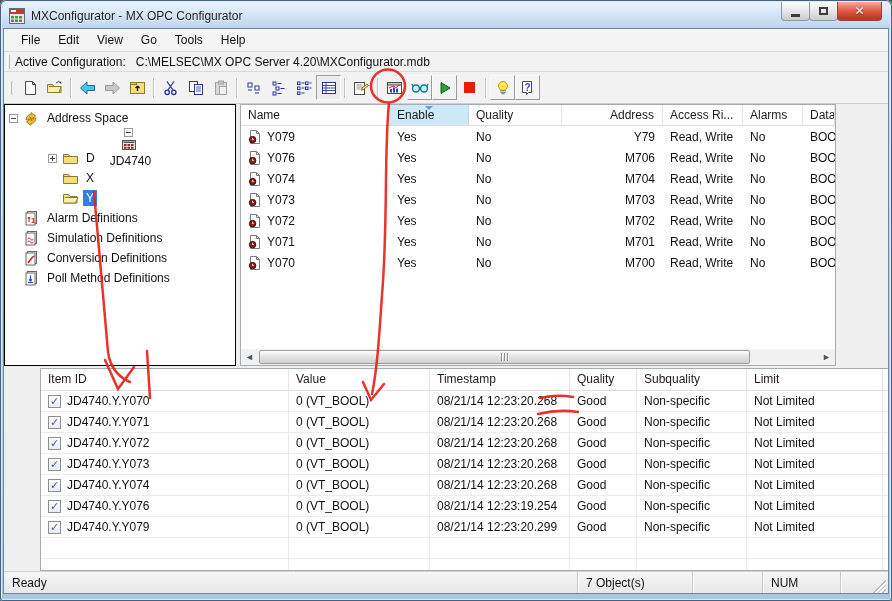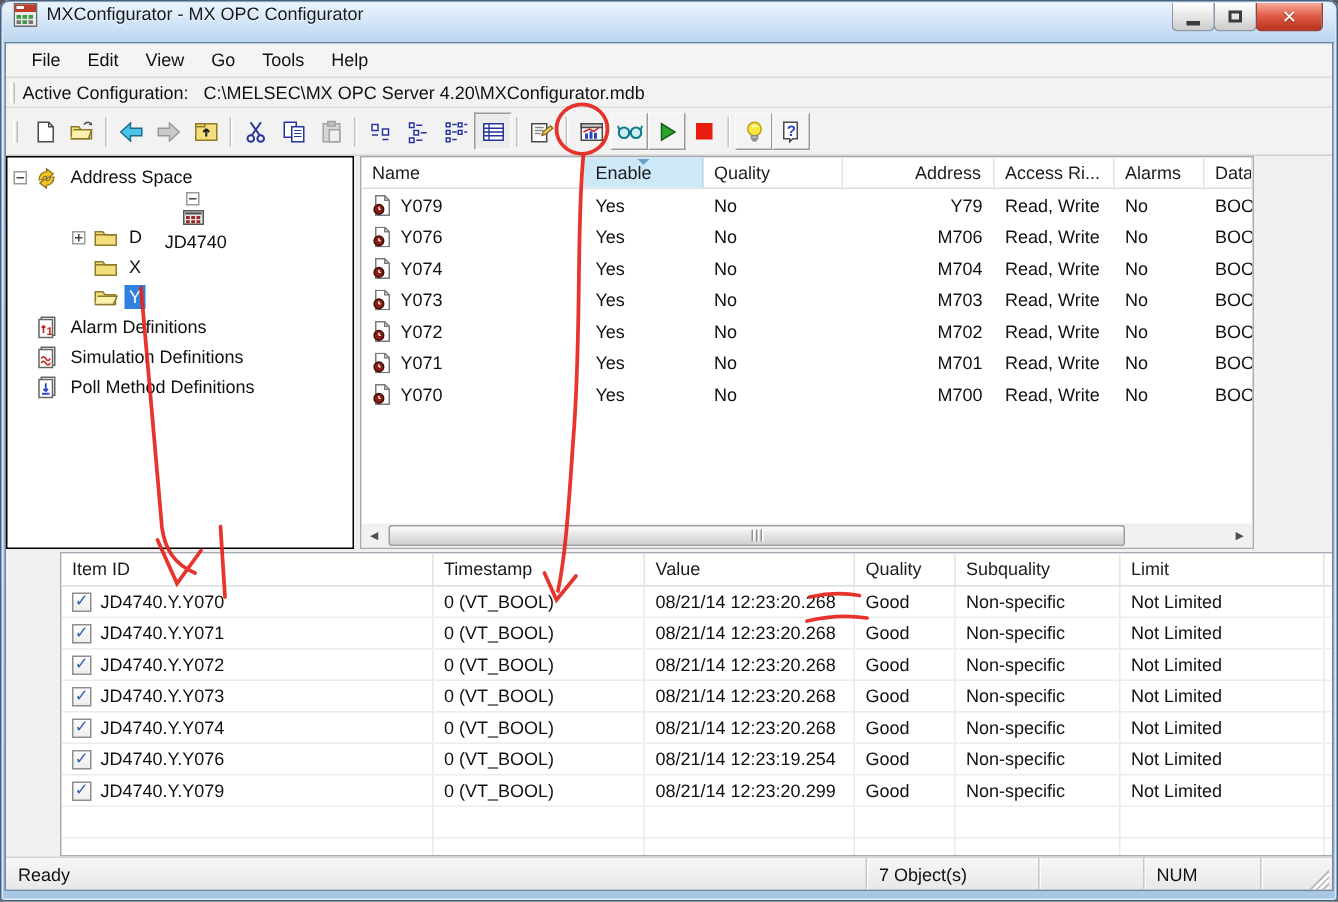--- a/index.html
+++ b/index.html
@@ -7,21 +7,21 @@
   body { font-family:"Liberation Sans","DejaVu Sans",sans-serif; font-size:12px; color:#111; }
   #window { position:relative; width:892px; height:601px;
     background:linear-gradient(#cbdff2,#a9c7e3);
     border-radius:6px 6px 3px 3px;
     box-shadow: inset 0 0 0 1px #46607e, inset 0 0 0 2px #dcebf9;
     overflow:hidden; }
 
   
   .titlebar { position:absolute; left:2px; top:2px; right:2px; height:27px;
     background:linear-gradient(#eaf4fd, #d4e6f8 45%, #bbd4ee);
-    border-radius:5px 5px 0 0; display:flex; align-items:flex-start; padding-left:7px; }
+    border-radius:5px 5px 0 0; display:flex; align-items:center; padding-left:7px; }
   .app-icon { width:16px; height:16px; margin-right:6px; }
   .title-text { color:#17191c; text-shadow:0 1px 0 rgba(255,255,255,.7); }
   .win-controls { position:absolute; top:0; right:8px; display:flex; }
   .winbtn { width:29px; height:19px; border:1px solid #8b99a8; border-top:none;
     background:linear-gradient(#ffffff,#e9e9e9 45%,#cccccc);
     border-radius:0 0 4px 4px; margin-left:-1px; position:relative;
     display:flex; align-items:center; justify-content:center; }
   .winbtn.close { width:45px; border-color:#93433a;
     background:linear-gradient(#f4ab99,#e2604b 45%,#c03822 90%); }
   .glyph-min { width:9px; height:3px; background:#3c3c3c; margin-top:8px; }
@@ -395,20 +395,31 @@
                 <path d="M3.5,9 q1.5,-2.5 3,0 t3,0 M3.5,12 q1.5,-2.5 3,0 t3,0" stroke="#c22" fill="none"></path>
               </svg>
           </span>
           <span class="tlabel">Simulation Definitions</span>
         </div>
         <div class="tnode" style="padding-left:17px;">
           <span class="tico">
             <svg width="15" height="16" viewBox="0 0 15 16">
                 <rect x="3.5" y="1.5" width="9" height="12" fill="#fff" stroke="#666"></rect>
                 <rect x="2" y="3" width="9" height="12" fill="#fff" stroke="#666"></rect>
+                <path d="M4,13 L9,6.5" stroke="#c22" stroke-width="1.6"></path>
+                <path d="M9,6.5 l1,-1.3 0.9,0.7 -1,1.3 z" fill="#444"></path>
+              </svg>
+          </span>
+          <span class="tlabel">Conversion Definitions</span>
+        </div>
+        <div class="tnode" style="padding-left:17px;">
+          <span class="tico">
+            <svg width="15" height="16" viewBox="0 0 15 16">
+                <rect x="3.5" y="1.5" width="9" height="12" fill="#fff" stroke="#666"></rect>
+                <rect x="2" y="3" width="9" height="12" fill="#fff" stroke="#666"></rect>
                 <path d="M6.5,5.5 V11 M6.5,11 L5,9.3 M6.5,11 L8,9.3" stroke="#2946c8" stroke-width="1.2" fill="none"></path>
                 <path d="M4,12.5 h5" stroke="#2946c8" stroke-width="1.2"></path>
               </svg>
           </span>
           <span class="tlabel">Poll Method Definitions</span>
         </div>
       </div>
 
       <div class="splitter"></div>
 
@@ -553,22 +564,22 @@
             </div>
           </div>
           <div class="sb-btn">►</div>
         </div>
       </div>
     </div>
 
     <div class="bottom-panel">
       <div class="lv-header grid-bot" style="height:22px;">
         <div class="lv-h-cell">Item ID</div>
+        <div class="lv-h-cell">Value</div>
         <div class="lv-h-cell">Timestamp</div>
-        <div class="lv-h-cell">Value</div>
         <div class="lv-h-cell">Quality</div>
         <div class="lv-h-cell">Subquality</div>
         <div class="lv-h-cell">Limit</div>
         <div class="lv-h-cell"></div>
       </div>
 
       <div class="bt-row grid-bot">
         <div class="bt-cell id-cell">
             <span class="cb">✓</span>
             <span>JD4740.Y.Y070</span>

